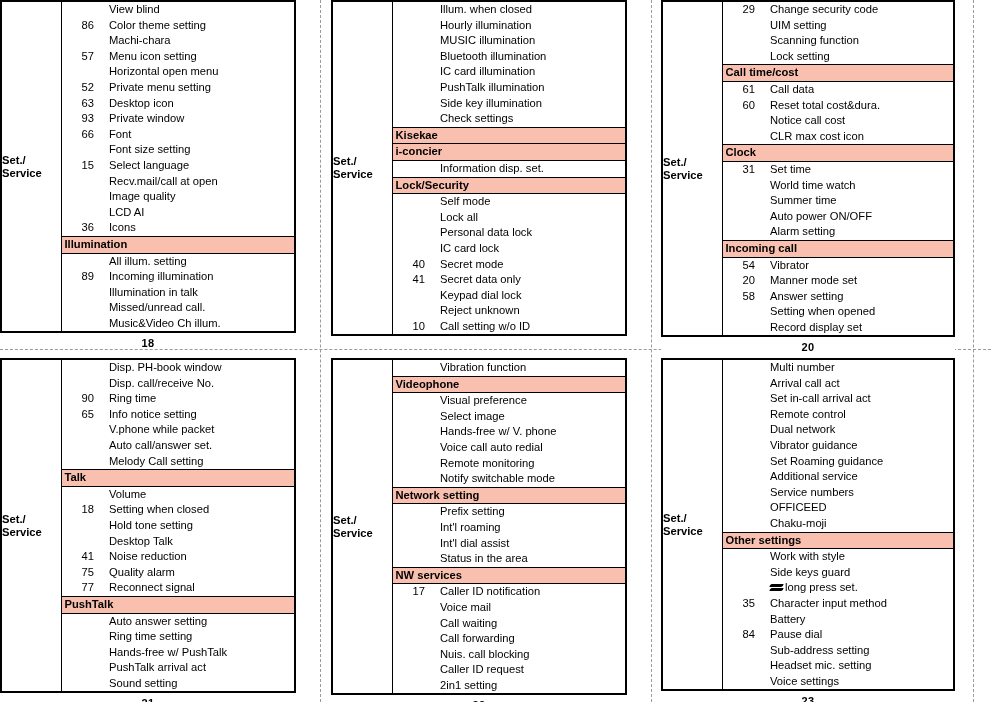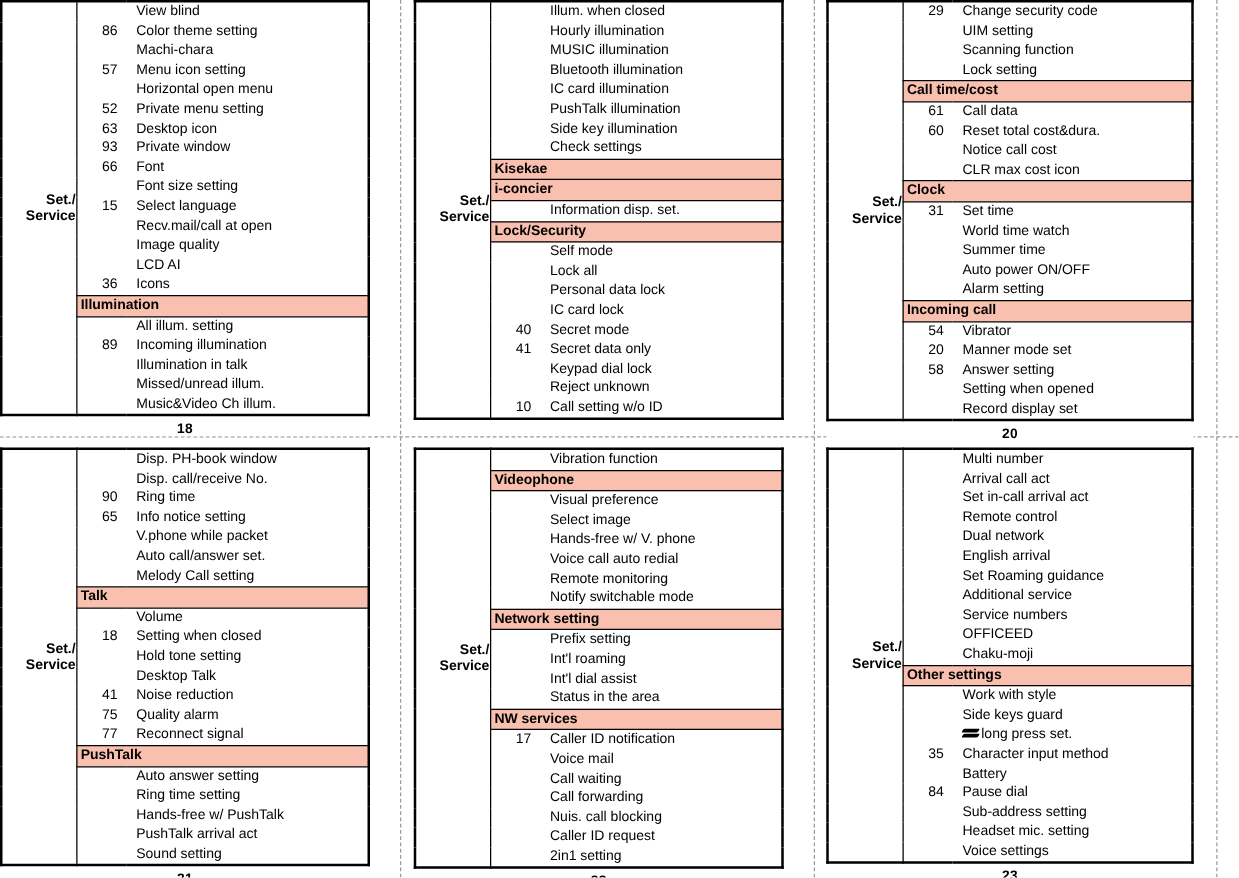--- a/index.html
+++ b/index.html
@@ -62,21 +62,21 @@
     vertical-align: middle;
     font-size: 11.2px;
     color: #000;
     line-height: 15.6px;
     height: 15.6px;
   }
 
   
   td.cat {
     width: 60px;
-    text-align: right;
+    text-align: left;
     font-weight: bold;
     font-size: 11.2px;
     line-height: 13px;
     border-right: 1.6px solid #000;
     white-space: pre-line;
   }
 
   
   td.num {
     width: 40px;
@@ -219,21 +219,21 @@
             <tr>
               <td class="num">89</td>
               <td class="lbl">Incoming illumination</td>
             </tr>
             <tr>
               <td class="num"></td>
               <td class="lbl">Illumination in talk</td>
             </tr>
             <tr>
               <td class="num"></td>
-              <td class="lbl">Missed/unread illum.</td>
+              <td class="lbl">Missed/unread call.</td>
             </tr>
             <tr>
               <td class="num"></td>
               <td class="lbl">Music&amp;Video Ch illum.</td>
             </tr>
           </tbody>
         </table>
         <div class="pageno">18</div>
       </div>
       <div class="panel" style="left: 331px; top: 0px; width: 296px;">
@@ -616,21 +616,21 @@
             <tr>
               <td class="num"></td>
               <td class="lbl">Remote control</td>
             </tr>
             <tr>
               <td class="num"></td>
               <td class="lbl">Dual network</td>
             </tr>
             <tr>
               <td class="num"></td>
-              <td class="lbl">English arrival</td>
+              <td class="lbl">Vibrator guidance</td>
             </tr>
             <tr>
               <td class="num"></td>
               <td class="lbl">Set Roaming guidance</td>
             </tr>
             <tr>
               <td class="num"></td>
               <td class="lbl">Additional service</td>
             </tr>
             <tr>

